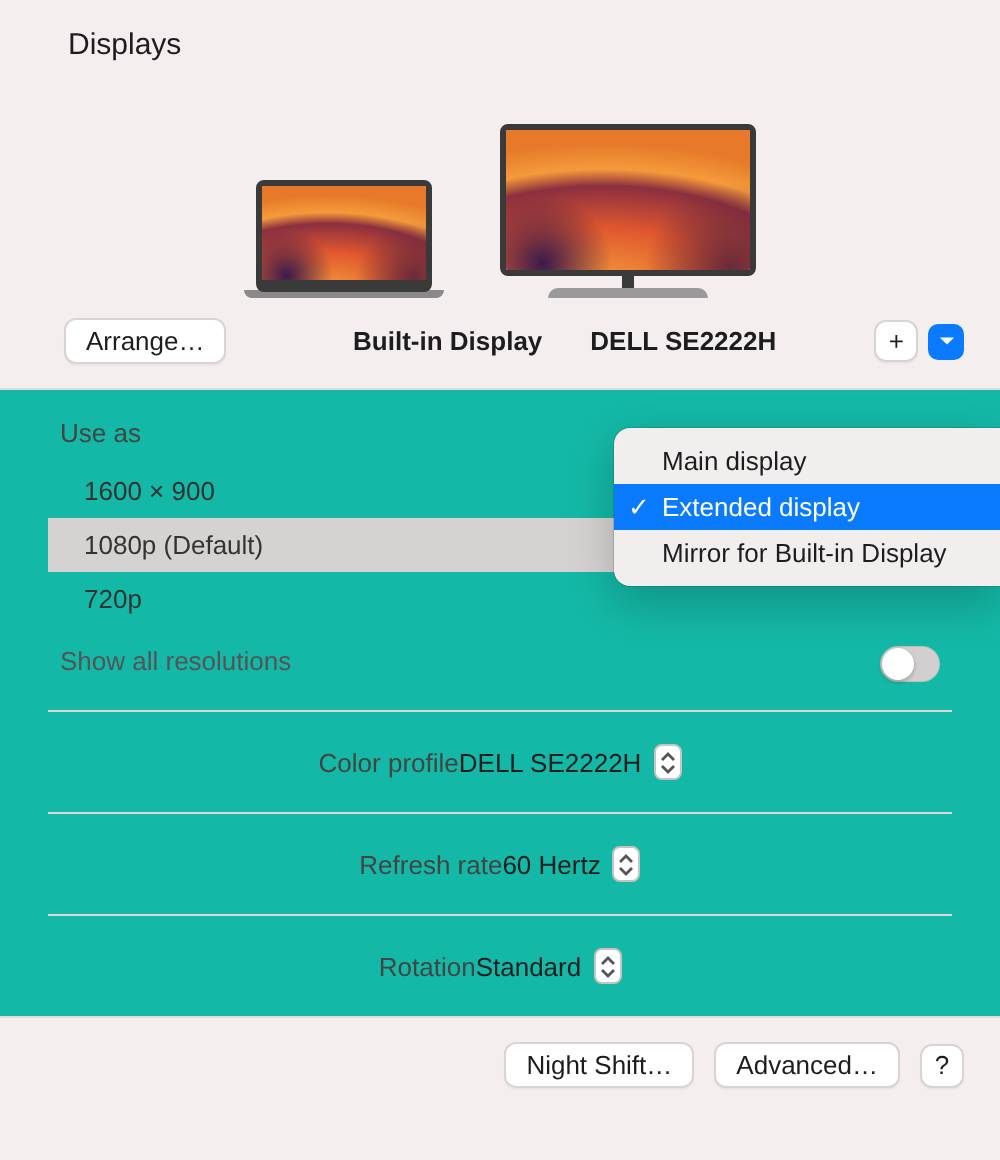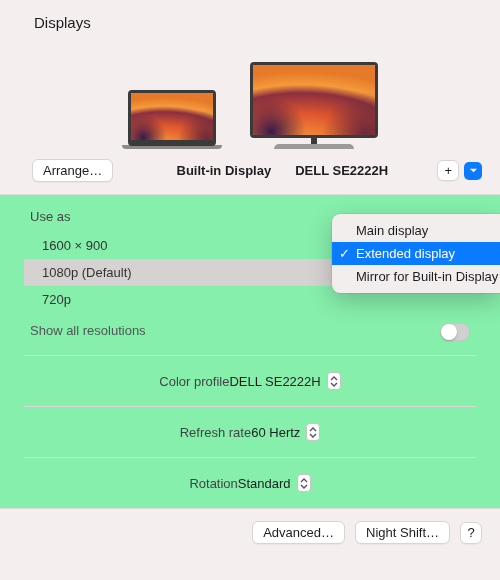--- a/index.html
+++ b/index.html
@@ -83,21 +83,21 @@
       width: 18px; height: 18px;
       border-radius: 5px;
       background: #0a7aff;
       display: flex;
       align-items: center;
       justify-content: center;
       cursor: pointer;
     }
     .dd-btn svg { fill: #fff; }
     .panel {
-      background: #86efac;
+      background: #14b8a6;
       border-top: 1px solid #e1dcda;
       border-bottom: 1px solid #e1dcda;
       margin: 0;
     }
     .section { padding: 0 24px; }
     .use-as-label { padding: 14px 0 8px 6px; color: #444; }
     .res-list { }
     .res-item {
       padding: 6px 18px;
       border-radius: 0;
@@ -159,21 +159,21 @@
     }
     .help-btn {
       width: 22px; height: 22px; padding:0;
       display:flex; align-items:center; justify-content:center;
     }
     
     .popover {
       position: absolute;
       right: 0px;
       top: 214px;
-      width: 168px;
+      width: 193px;
       background: #f2eeed;
       border-radius: 8px 0 0 8px;
       box-shadow: 0 8px 24px rgba(0,0,0,0.22), 0 0 0 0.5px rgba(0,0,0,0.12);
       padding: 5px 0;
       overflow: hidden;
     }
     .popover .mi {
       padding: 4px 10px 4px 24px;
       position: relative;
       font-size: 13px;
@@ -296,22 +296,22 @@
           <svg width="8" height="5" viewBox="0 0 8 5">
               <path d="M1 1 L4 4 L7 1" fill="none" stroke="#555" stroke-width="1.4"></path>
             </svg>
         </span>
       </div>
     </div>
   </div>
 </div>
 
 <div class="footer">
+  <button class="btn">Night Shift…</button>
   <button class="btn">Advanced…</button>
-  <button class="btn">Night Shift…</button>
   <button class="btn help-btn">?</button>
 </div>
 
 <div class="popover">
   <div class="mi">Main display</div>
   <div class="mi selected">
     <span class="check">✓</span>
     <span>Extended display</span>
   </div>
   <div class="mi">Mirror for Built-in Display</div>

